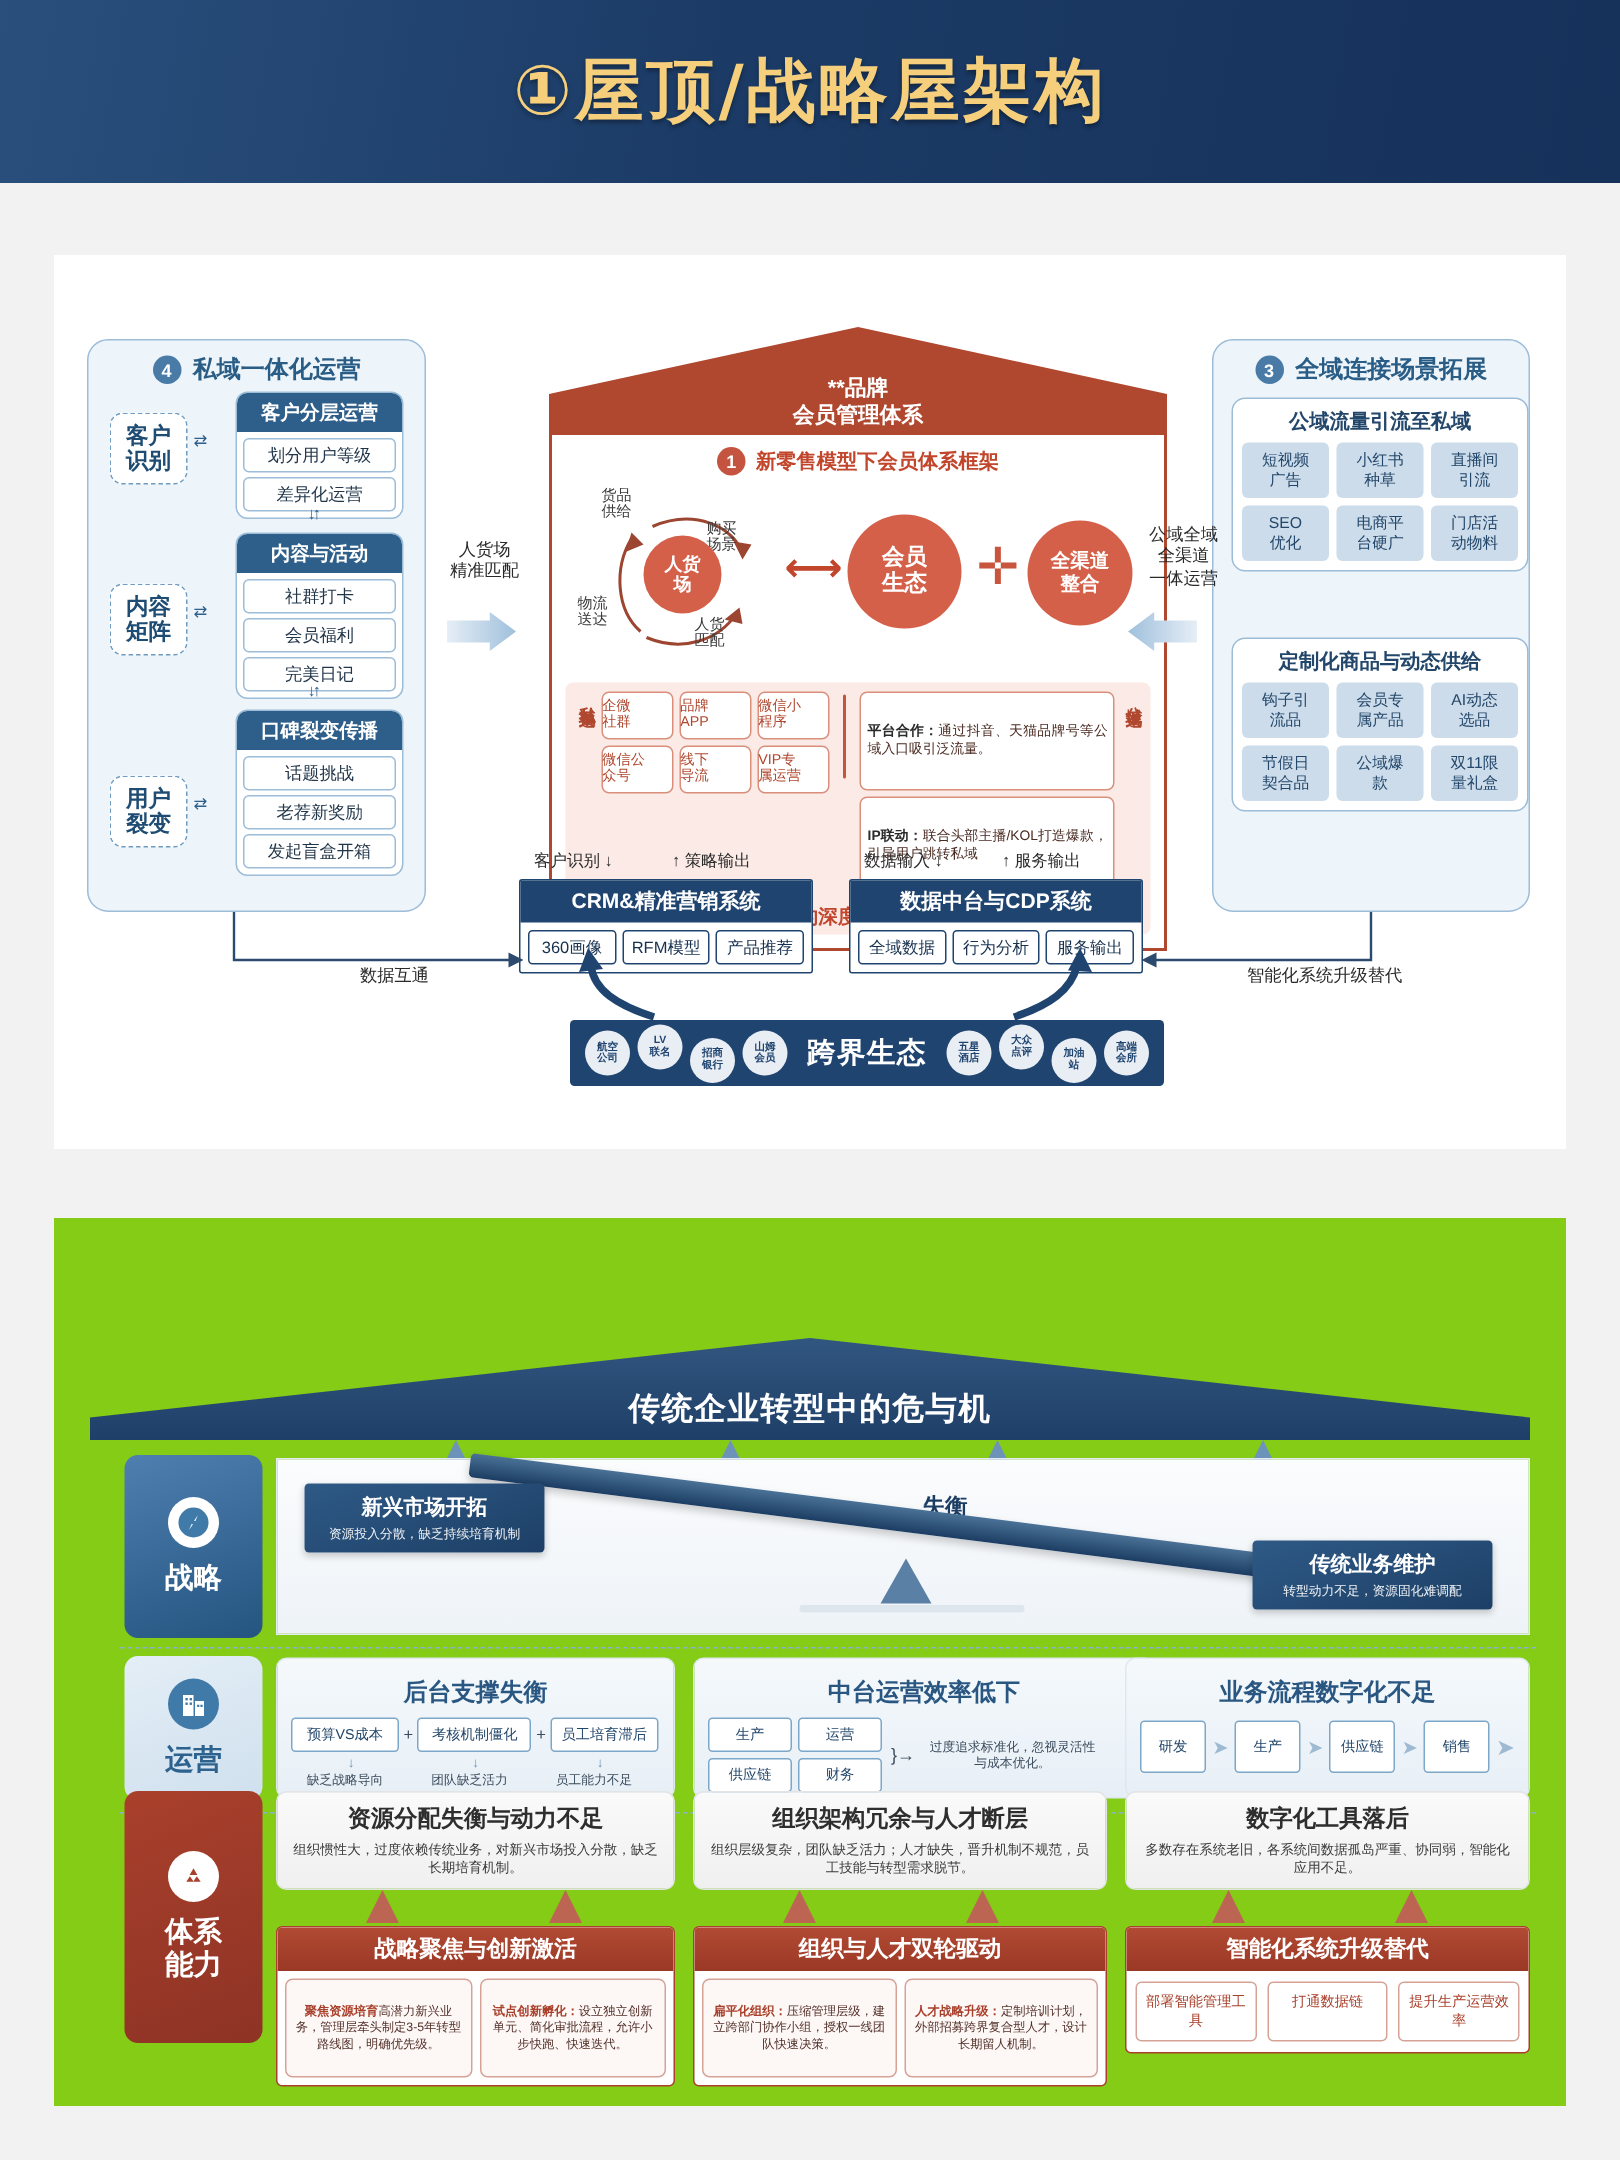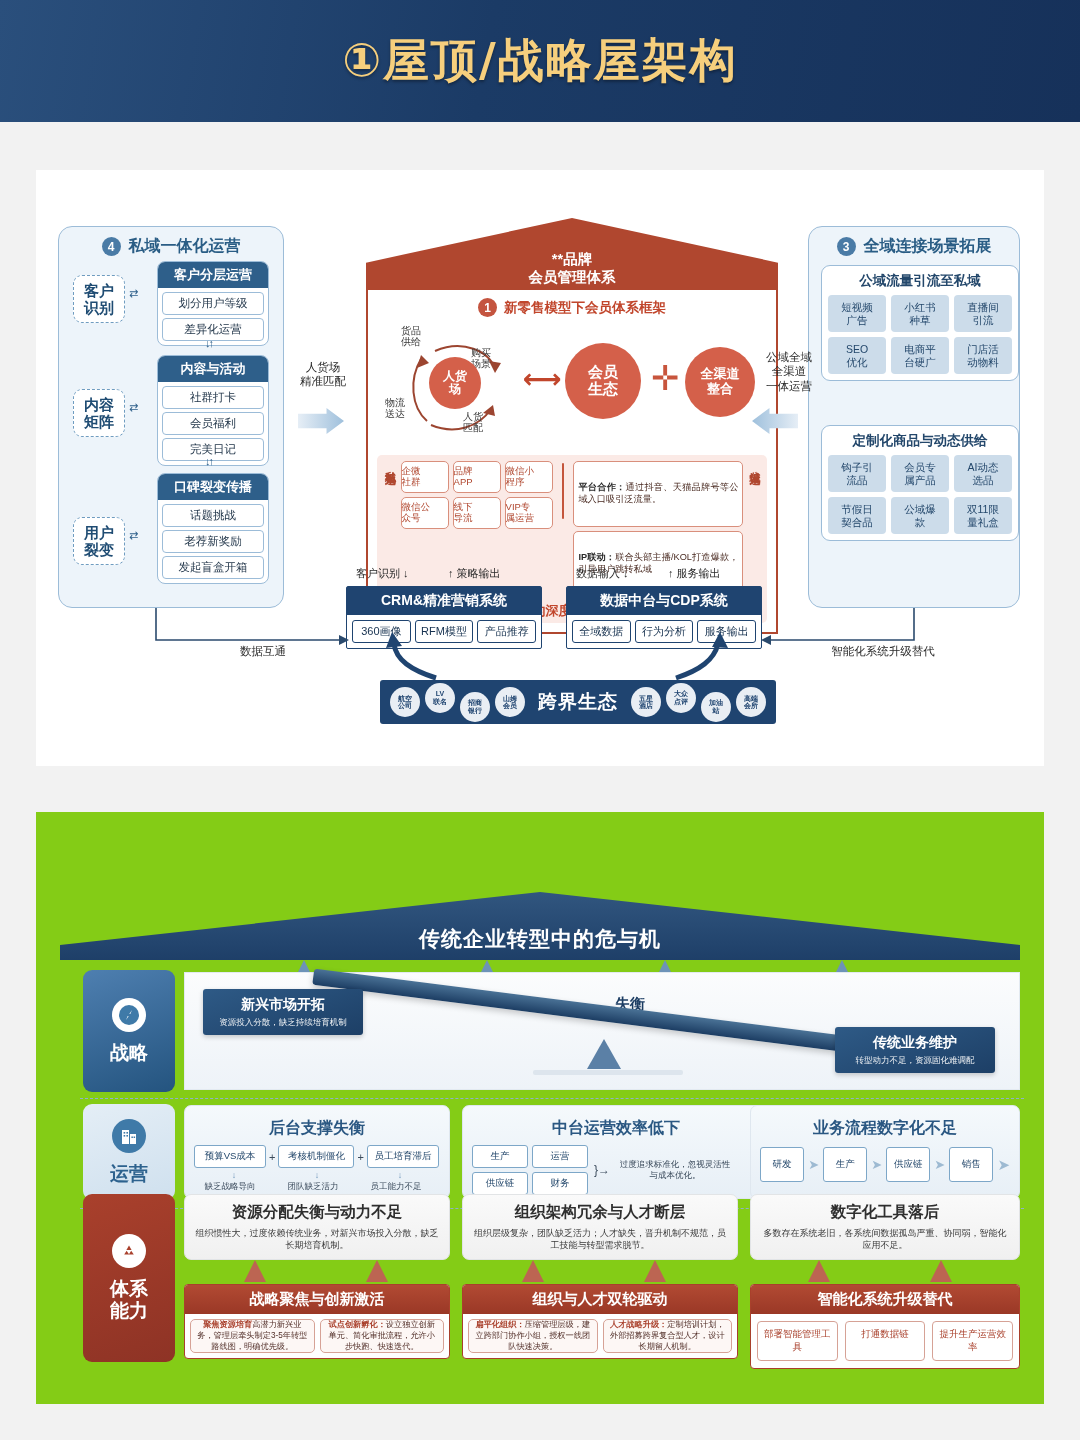--- a/index.html
+++ b/index.html
@@ -265,21 +265,21 @@
     background:linear-gradient(180deg,#fafafa,#f0f0f0);padding:7px 10px;height:66px;
   }
   .capcard h5 { text-align:center;font-size:15.5px;color:#2e2e2e;margin-bottom:4px;font-weight:bold; }
   .capcard p { font-size:9px;color:#3a3a3a;line-height:1.35;text-align:center; }
 
   .solcard { position:absolute;top:0;border:1.4px solid #a9402c;border-radius:4px;background:#fff;overflow:hidden; }
   .solcard h5 { background:linear-gradient(180deg,#b24a33,#9a3826);color:#fff;font-size:15px;text-align:center;padding:5px 0; }
   .solbody { display:flex;gap:5px;padding:5px; }
   .solitem {
     flex:1;border:1.1px solid #d6a296;border-radius:5px;background:#fdf7f5;
-    font-size:8.2px;color:#53302a;line-height:1.32;padding:0 4px;text-align:center;
+    font-size:8.2px;color:#53302a;line-height:1.32;padding:16px 4px;text-align:center;
   }
   .solitem b { color:#a9402c; }
   .tagrow { display:flex;gap:7px;padding:7px 6px; }
   .tag {
     flex:1;border:1.1px solid #d6a296;border-radius:4px;background:#fff;
     font-size:9.5px;color:#a9402c;text-align:center;padding:6px 2px;
   }
   .dashdiv { position:absolute;left:44px;width:944px;border-top:1.4px dashed #8fb0cc; }
 </style>
 </head>

